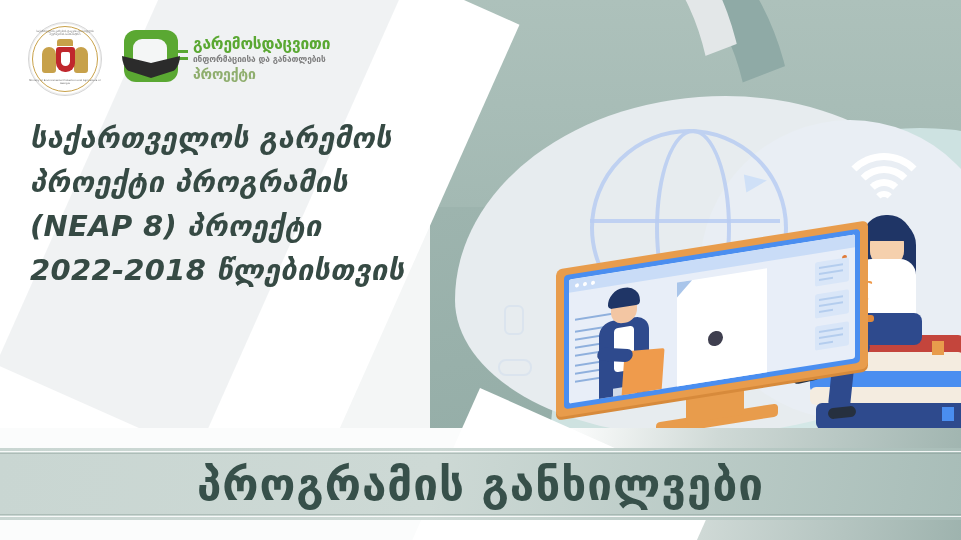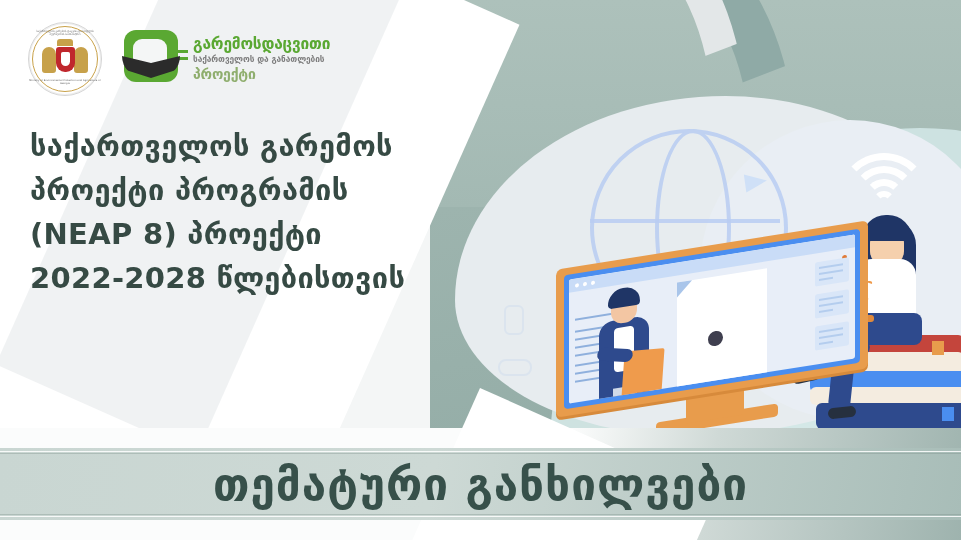--- a/index.html
+++ b/index.html
@@ -204,21 +204,21 @@
         background:#2b2b2b;
         border-radius:0 0 28px 28px;
         clip-path:polygon(0 0,50% 32%,100% 0,100% 58%,50% 100%,0 58%);}
   .gl-bar{position:absolute;right:-4px;width:18px;height:3px;background:#5aa832;}
   .gl-text{line-height:1.15;}
   .gl-1{font-size:15.5px;font-weight:bold;color:#5aa832;letter-spacing:-.2px;}
   .gl-2{font-size:8.4px;font-weight:bold;color:#7d7d7d;letter-spacing:-.1px;margin-top:1px;}
   .gl-3{font-size:14px;font-weight:bold;color:#8fae6e;letter-spacing:-.2px;margin-top:1px;}
 
   
-  .title{position:absolute;left:30px;top:124px;width:430px;z-index:6;}
+  .title{position:absolute;left:30px;top:116px;width:430px;z-index:6;font-style:italic;}
   .t-line{
     font-size:29px;font-weight:bold;color:#364a44;
     line-height:1.52;letter-spacing:.3px;white-space:nowrap;
   }
 
   
   .band-wrap{position:absolute;left:0;top:428px;width:961px;height:112px;}
   .band-bg-left{position:absolute;left:0;top:0;width:640px;height:112px;background:#fbfcfc;}
   .band-bg-right{position:absolute;left:560px;top:0;width:401px;height:112px;
         background:linear-gradient(100deg,#ffffff 0%,#cfd9d6 38%,#9eb3ae 100%);}
@@ -373,39 +373,39 @@
     <div class="greenlogo">
       <div class="gl-mark">
         <div class="gl-sq"></div>
         <div class="gl-cut"></div>
         <div class="gl-bar" style="top:22px;"></div>
         <div class="gl-bar" style="top:29px;"></div>
         <div class="gl-book"></div>
       </div>
       <div class="gl-text">
         <div class="gl-1">გარემოსდაცვითი</div>
-        <div class="gl-2">საქართველოს და განათლების</div>
+        <div class="gl-2">ინფორმაციისა და განათლების</div>
         <div class="gl-3">პროექტი</div>
       </div>
     </div>
   </div>
 
   <div class="title">
     <div class="t-line">საქართველოს გარემოს</div>
     <div class="t-line">პროექტი პროგრამის</div>
     <div class="t-line">(NEAP 8) პროექტი</div>
-    <div class="t-line">2022-2028 წლებისთვის</div>
+    <div class="t-line">2022-2018 წლებისთვის</div>
   </div>
 
   <div class="band-wrap">
     <div class="band-bg-left"></div>
     <div class="band-bg-right"></div>
     <div class="band-diag"></div>
     <div class="band">
       <div class="band-ln t"></div>
       <div class="band-ln t2"></div>
       <div class="band-ln b"></div>
       <div class="band-ln b2"></div>
-      <div class="band-text">თემატური განხილვები</div>
+      <div class="band-text">პროგრამის განხილვები</div>
     </div>
   </div>
 
 </div>
 
 </body></html>

